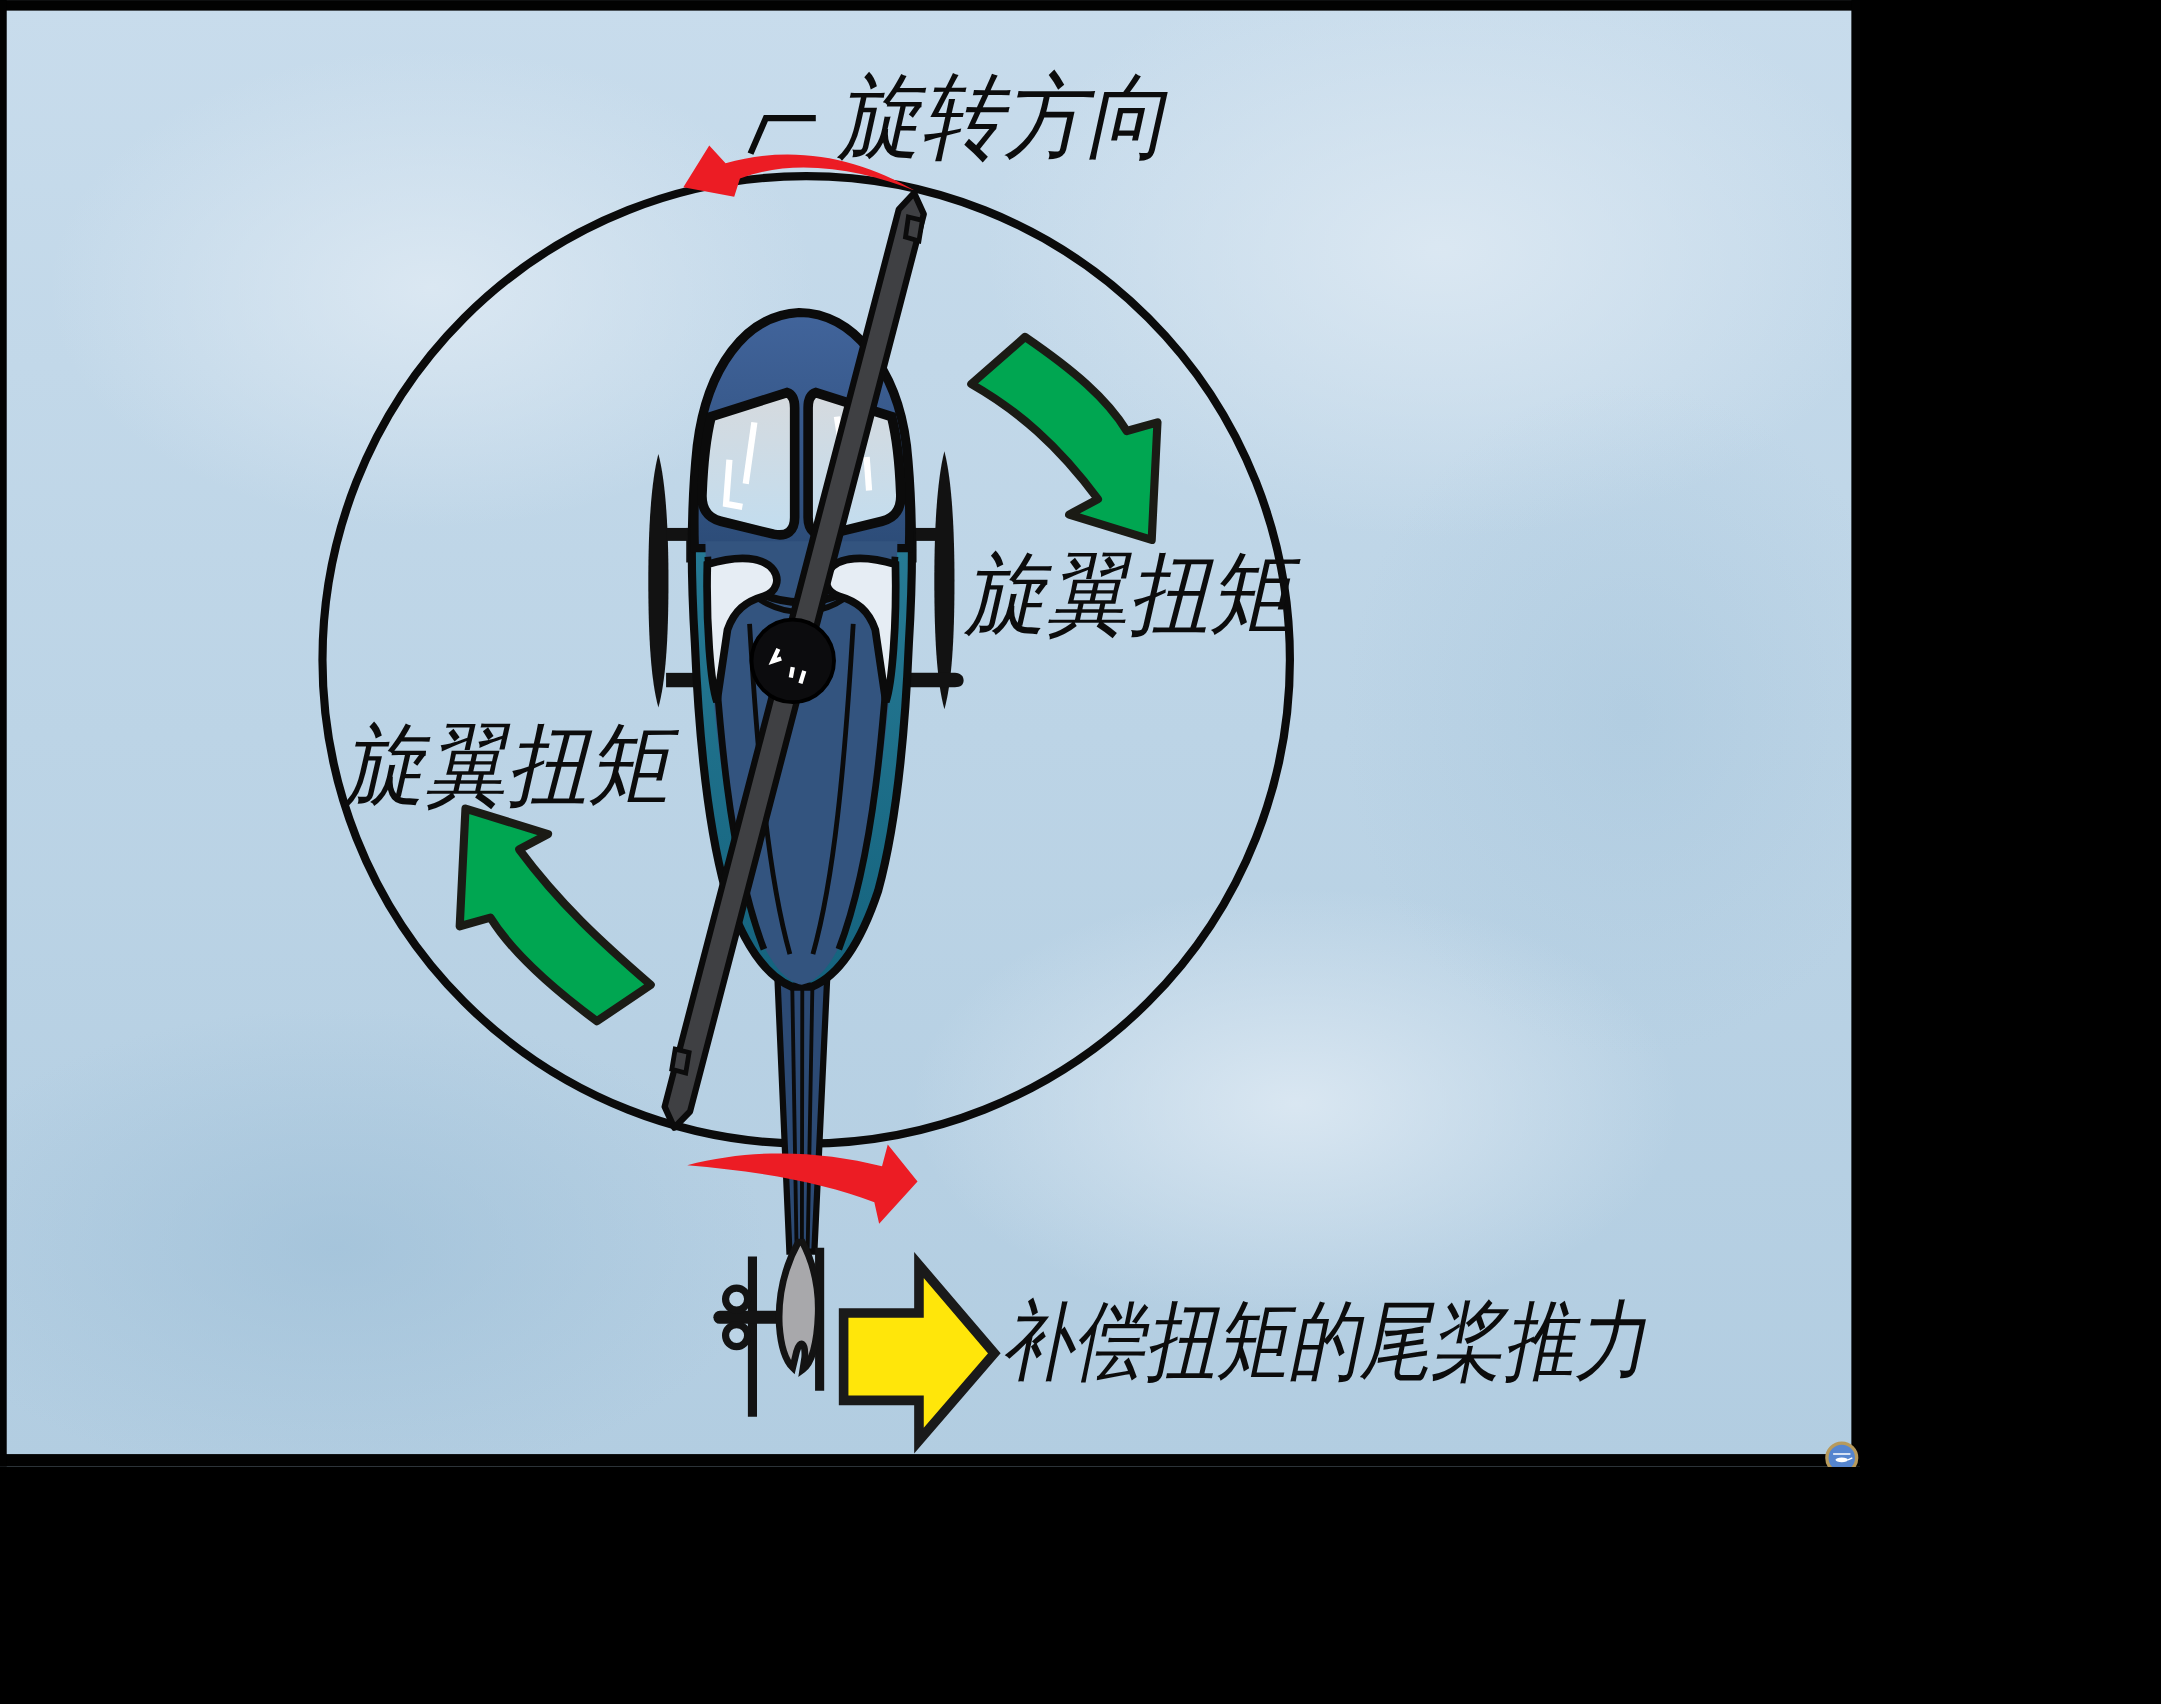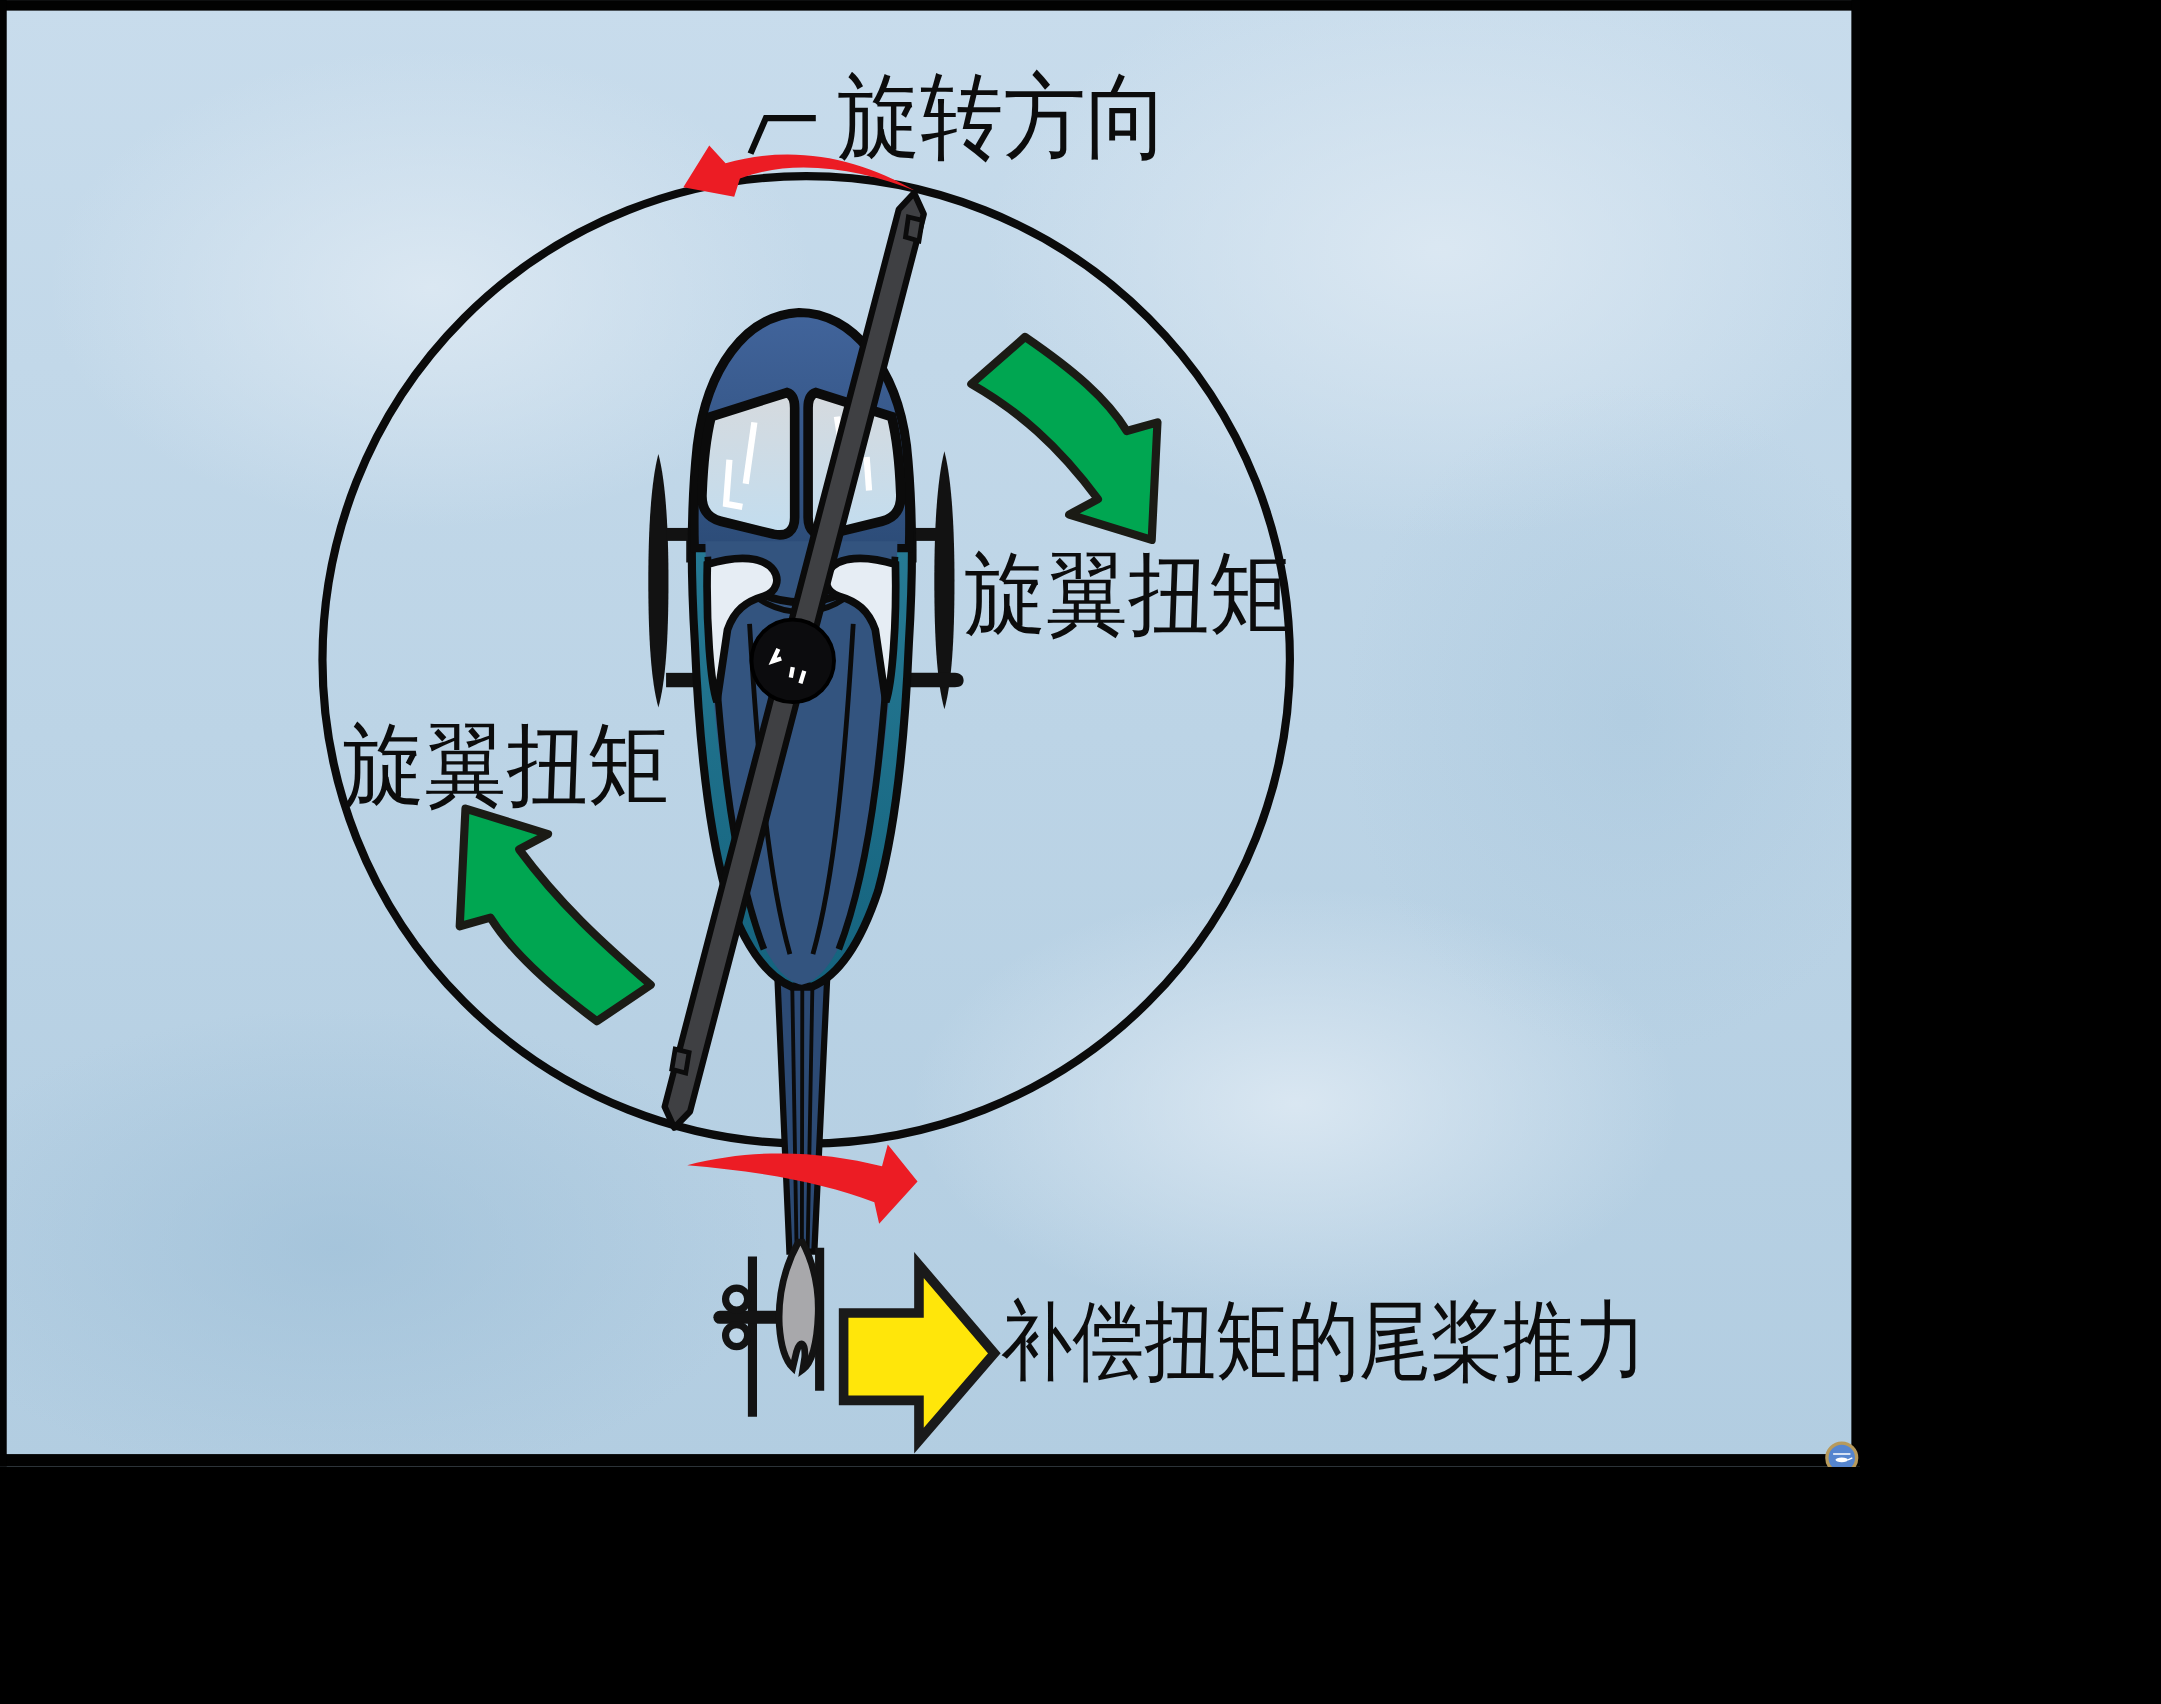--- a/index.html
+++ b/index.html
@@ -1,16 +1,16 @@
 <!DOCTYPE html>
 <html style="font-size:9px"><head>
 <meta charset="utf-8">
 <style>
   html,body{margin:0;padding:0;background:#000;}
-  .stage{width:1860px;height:1704px;max-width:100%;overflow:hidden;}
+  .stage{width:1860px;height:1704px;max-width:100%;overflow:hidden;font-style:italic;}
   svg{display:block;width:100%;height:auto;}
   text{font-family:"Liberation Serif","DejaVu Serif",serif;fill:#0c0c0c;}
 </style>
 </head>
 <body>
 
 <div class="stage">
 <svg viewBox="0 0 3876 3056" width="2161" height="1704" xmlns="http://www.w3.org/2000/svg">
   <defs>
     <linearGradient id="sky" x1="0" y1="0" x2="0" y2="1">

